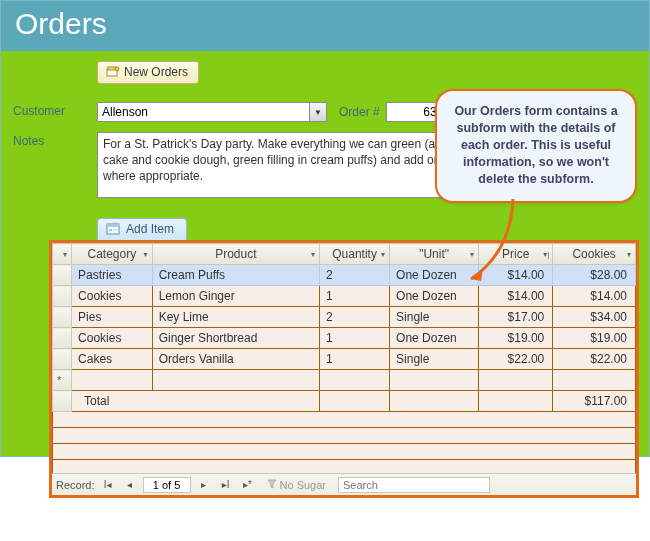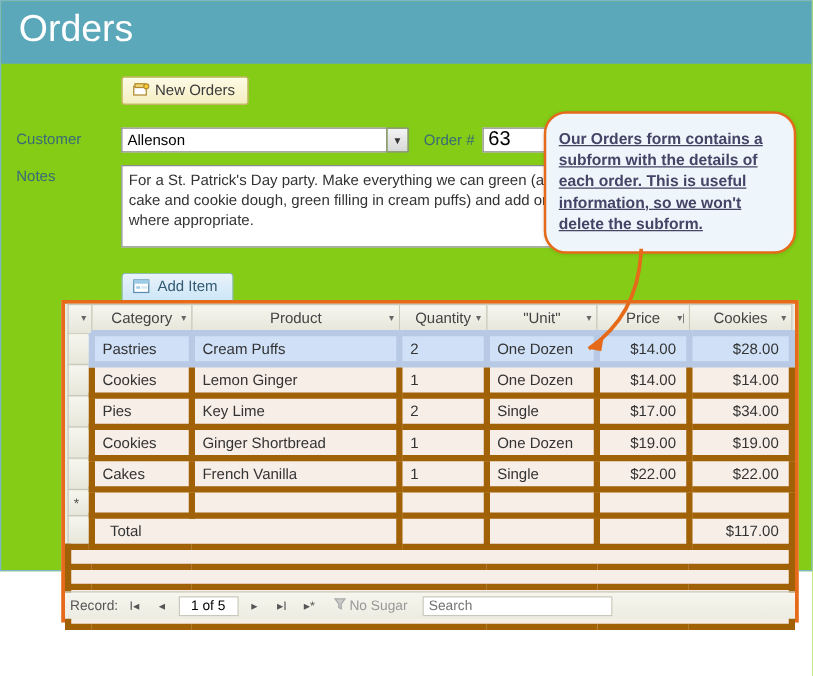--- a/index.html
+++ b/index.html
@@ -10,42 +10,42 @@
   .newrow { padding: 10px 0 16px 88px; }
   .btn { display:inline-flex; align-items:center; gap:4px; background: linear-gradient(#fdfbe6,#f5edc2); border:1px solid #c7b46a; border-radius:3px; padding:3px 10px 4px 8px; font-size:12px; color:#3a3a3a; cursor:pointer; }
   .ic { display:inline-block; width:14px; height:12px; }
   .formrow { display:flex; align-items:flex-start; padding:2px 0; }
   .flabel { width:88px; padding:2px 0 0 4px; color:#3a6a78; font-size:12px; }
   .combo { display:flex; width:230px; height:20px; }
   .combo input { flex:1; border:1px solid #8c8c8c; border-right:none; padding:1px 4px; font-size:12px; height:20px; }
   .combo .dd { width:18px; border:1px solid #8c8c8c; background:linear-gradient(#f4f4f4,#d8d8d8); display:flex; align-items:center; justify-content:center; cursor:pointer; }
   .ordernum { margin-left:12px; display:flex; align-items:center; gap:6px; }
   .ordernum .lbl { color:#3a6a78; }
-  .ordernum input { width:56px; height:20px; border:1px solid #8c8c8c; padding:1px 4px; font-size:16px; background:#fff; }
+  .ordernum input { width:56px; height:20px; border:1px solid #8c8c8c; padding:1px 4px; font-size:12px; background:#fff;text-align:right; }
   .notes { width:467px; height:66px; border:1px solid #8c8c8c; background:#fff; padding:3px 5px; font-size:12px; color:#333; line-height:1.35; overflow:hidden; }
   .tabbar { margin:18px 0 0 88px; }
   .tab { display:inline-flex; align-items:center; gap:6px; background: linear-gradient(#e9f3fb,#cde6f6); border:1px solid #8fb9d6; border-bottom:none; border-radius:4px 4px 0 0; padding:3px 12px 4px 8px; font-size:12px; color:#335a74; cursor:pointer; }
   .subform { margin:0 10px 0 40px; border:3px solid #e56a1a; background:#eaeae0; padding:0; height:258px; position:relative; }
   table.grid { width:100%; border-collapse:collapse; font-size:12px; }
   table.grid th { background:linear-gradient(#f6f6ef,#e6e6da); border:1px solid #c9c9ba; font-weight:400; padding:3px 4px; color:#444; position:relative; }
   table.grid th .arr { font-size:8px; color:#666; position:absolute; right:4px; top:6px; }
-  table.grid td { border:5px solid #a16207; padding:3px 4px; background:#f7eee8; color:#333; }
+  table.grid td { border:1px solid #a16207; padding:3px 4px; background:#f7eee8; color:#333; }
   table.grid tr.sel td { background:#cfe0f7; border-color:#b7c9e4; }
   table.grid tr.sel td.rowhdr, table.grid tr td.rowhdr { background:linear-gradient(#f6f6ef,#e6e6da); border:1px solid #c9c9ba; width:18px; }
   table.grid td.num { text-align:right; padding-right:8px; }
   table.grid td.c { text-align:left; padding-left:6px; }
   .rowmark { color:#555; font-size:11px; }
   .totalrow td { font-weight:normal; background:#f3e8e0; }
   .blankrows td { background:#eaeae0; border-color:#eaeae0; height:16px; }
   .recbar { position:absolute; bottom:0; left:0; right:0; height:22px; background:linear-gradient(#f6f6ef,#ecece1); border-top:1px solid #c9c9ba; display:flex; align-items:center; gap:4px; padding:0 4px; font-size:11px; color:#555; }
   .recbar .navbtn { width:18px; height:16px; display:inline-flex; align-items:center; justify-content:center; border:1px solid transparent; cursor:pointer; color:#555; font-size:10px; }
   .recbar .rin { width:48px; height:16px; border:1px solid #c9c9ba; background:#fff; padding:0 3px; font-size:11px; text-align:center;}
   .recbar .filt { color:#999; margin-left:6px; display:flex; align-items:center; gap:3px; }
   .recbar .srch { flex:0 0 120px; height:16px; border:1px solid #c9c9ba; background:#fff; padding:0 4px; font-size:11px; color:#999; margin-left:8px; }
-  .callout { position:absolute; top:88px; right:12px; width:202px; border:2px solid #e56a1a; border-radius:18px; background:#eef5fb; padding:12px 10px 14px; color:#446; font-size:12.5px; line-height:1.35; box-shadow:0 1px 3px rgba(0,0,0,.1);text-decoration:underline; }
+  .callout { position:absolute; top:88px; right:12px; width:202px; border:2px solid #e56a1a; border-radius:18px; background:#eef5fb; padding:12px 10px 14px; color:#446; font-size:12.5px; text-align:center; line-height:1.35; box-shadow:0 1px 3px rgba(0,0,0,.1); }
   svg.arrow { position:absolute; top:196px; left:460px; width:70px; height:90px; overflow:visible; pointer-events:none; }
 </style>
 </head>
 <body>
 
 <div class="frame">
   <div class="titlebar">Orders</div>
   <div class="content">
     <div class="newrow">
       <button class="btn">
@@ -150,21 +150,21 @@
               <td class="c">Cookies</td>
               <td class="c">Ginger Shortbread</td>
               <td class="c">1</td>
               <td class="c">One Dozen</td>
               <td class="num">$19.00</td>
               <td class="num">$19.00</td>
             </tr>
           <tr>
               <td class="rowhdr"></td>
               <td class="c">Cakes</td>
-              <td class="c">French Vanilla</td>
+              <td class="c">Orders Vanilla</td>
               <td class="c">1</td>
               <td class="c">Single</td>
               <td class="num">$22.00</td>
               <td class="num">$22.00</td>
             </tr>
           <tr>
               <td class="rowhdr"><span class="rowmark">*</span></td>
               <td></td>
               <td></td>
               <td></td>

